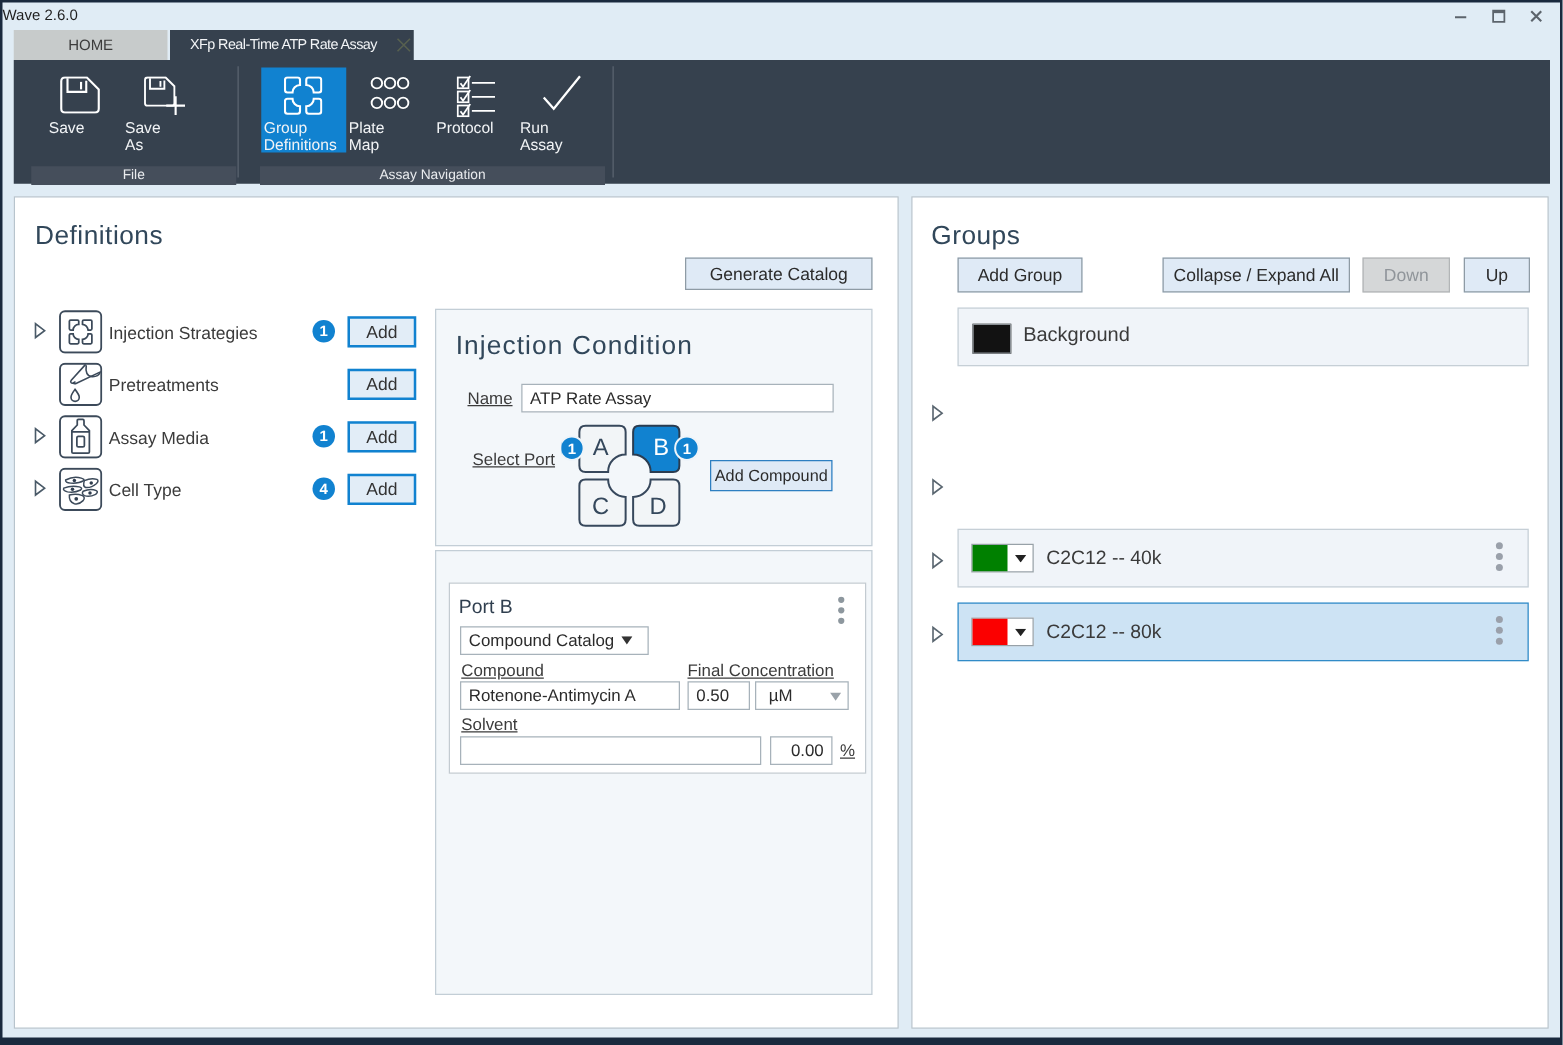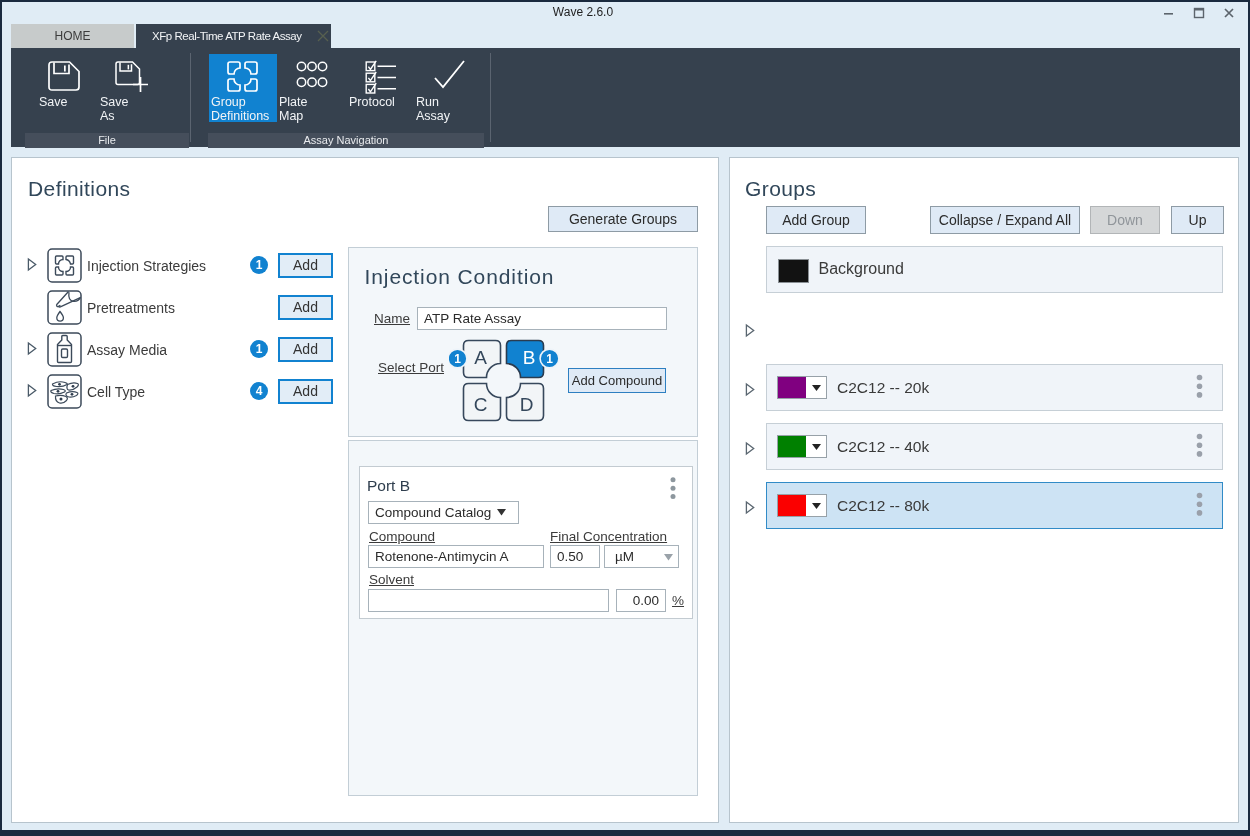--- a/index.html
+++ b/index.html
@@ -4,21 +4,21 @@
 <style>
 * { margin:0; padding:0; box-sizing:border-box; }
 html,body { width:1250px; height:836px; overflow:hidden; }
 body { font-family:"Liberation Sans", sans-serif; position:relative;
   background:#1a2a3e; }
 .abs { position:absolute; }
 #frame { position:absolute; left:2px; top:2px; width:1246px; height:828px;
   background:#e0ecf5; }
 
 #title { position:absolute; left:0; top:0; width:1162px; height:22px;
-  text-align:center; font-size:12px; color:#1f1f1f; line-height:20px; }
+  font-size:12px; color:#1f1f1f; line-height:20px; }
 
 #tabs { position:absolute; left:9px; top:22px; height:24px; }
 .tab-home { position:absolute; left:0; top:0; width:123px; height:24px;
   background:#c7cbcb; color:#3c3c3c; font-size:12px; text-align:center; line-height:25px; }
 .tab-active { position:absolute; left:125px; top:0; width:195px; height:24px;
   background:#36414e; color:#f2f4f6; font-size:11.5px; letter-spacing:-0.45px; line-height:24px;
   padding-left:16px; white-space:nowrap; }
 .tab-x { position:absolute; left:180px; top:5px; width:14px; height:14px; }
 
 #ribbon { position:absolute; left:9px; top:46px; width:1229px; height:99px;
@@ -137,21 +137,21 @@
       <path d="M2 19 L10 28 L31 2" fill="none" stroke="#fff" stroke-width="1.8"></path>
     </svg>
     <div class="rlabel" style="left:405px;top:47px;width:64px;">Run<br>Assay</div>
     <div class="rsep" style="left:479px"></div>
     <div class="rgroupbar" style="left:14px;width:164px;">File</div>
     <div class="rgroupbar" style="left:197px;width:276px;">Assay Navigation</div>
   </div>
   <div id="content">
     <div class="panel" id="lpanel">
       <h1 class="sect" style="left:16px;top:19px;">Definitions</h1>
-      <div class="btn" style="left:536px;top:48px;width:150px;height:26px;line-height:24px;">Generate Groups</div>
+      <div class="btn" style="left:536px;top:48px;width:150px;height:26px;line-height:24px;">Generate Catalog</div>
 
       <div class="defrow" style="top:90px;">
         <svg class="tri" style="left:15px;top:9px;width:10px;height:15px" viewBox="0 0 10 15">
             <path d="M1.4 2 L8.7 7.5 L1.4 13 Z" fill="none" stroke="#4a5a68" stroke-width="1.3"></path>
           </svg>
         <svg class="iconbox" style="left:35px;top:0px;" viewBox="0 0 35 35">
           <rect x="1" y="1" width="33" height="33" rx="4" fill="none" stroke="#3c4a5a" stroke-width="1.5"></rect>
           <g fill="none" stroke="#3c4a5a" stroke-width="1.4">
             <path d="M9.5 8 L15 8 Q16 8 16 9 L16 11.5 A 4.5 4.5 0 0 0 11.5 16 L9.5 16 Q8.5 16 8.5 15 L8.5 9 Q8.5 8 9.5 8 Z"></path>
             <path d="M20 8 L25.5 8 Q26.5 8 26.5 9 L26.5 15 Q26.5 16 25.5 16 L23.5 16 A 5.5 5.5 0 0 0 19 11.5 L19 9 Q19 8 20 8 Z"></path>
@@ -284,34 +284,20 @@
       <div class="btn" style="left:441px;top:48px;width:53px;height:28px;line-height:26px;">Up</div>
 
       <div class="grow" style="top:88px;">
         <div class="abs" style="left:11px;top:12px;width:31px;height:24px;background:#121212;border:1px solid #898f94;"></div>
         <div class="glabel" style="left:51.5px;top:13px;font-size:16px;">Background</div>
       </div>
 
       <svg class="tri" style="left:15px;top:165px;width:10px;height:15px" viewBox="0 0 10 15">
           <path d="M1.4 2 L8.7 7.5 L1.4 13 Z" fill="none" stroke="#5a6670" stroke-width="1.3"></path>
         </svg>
-      <div class="grow" style="top:206px;">
-        <div class="swatch">
-            <div class="abs" style="left:0;top:0;width:28px;height:21px;background:#800080;"></div>
-          <svg class="abs" style="left:34px;top:8px;width:9px;height:6px" viewBox="0 0 9 6">
-              <path d="M0 0 L9 0 L4.5 6 Z" fill="#222"></path>
-            </svg>
-          </div>
-        <div class="glabel">C2C12 -- 20k</div>
-        <svg class="kebab" viewBox="0 0 7 24" style="right:18.7px;top:9px;width:7px;height:24px">
-            <circle cx="3.5" cy="3.5" r="2.8" fill="#9aa0aa"></circle>
-            <circle cx="3.5" cy="12.2" r="2.8" fill="#9aa0aa"></circle>
-            <circle cx="3.5" cy="20.9" r="2.8" fill="#9aa0aa"></circle>
-          </svg>
-      </div>
       <svg class="tri" style="left:15px;top:224px;width:10px;height:15px" viewBox="0 0 10 15">
           <path d="M1.4 2 L8.7 7.5 L1.4 13 Z" fill="none" stroke="#5a6670" stroke-width="1.3"></path>
         </svg>
       <div class="grow" style="top:265px;">
         <div class="swatch">
             <div class="abs" style="left:0;top:0;width:28px;height:21px;background:#008000;"></div>
           <svg class="abs" style="left:34px;top:8px;width:9px;height:6px" viewBox="0 0 9 6">
               <path d="M0 0 L9 0 L4.5 6 Z" fill="#222"></path>
             </svg>
           </div>

